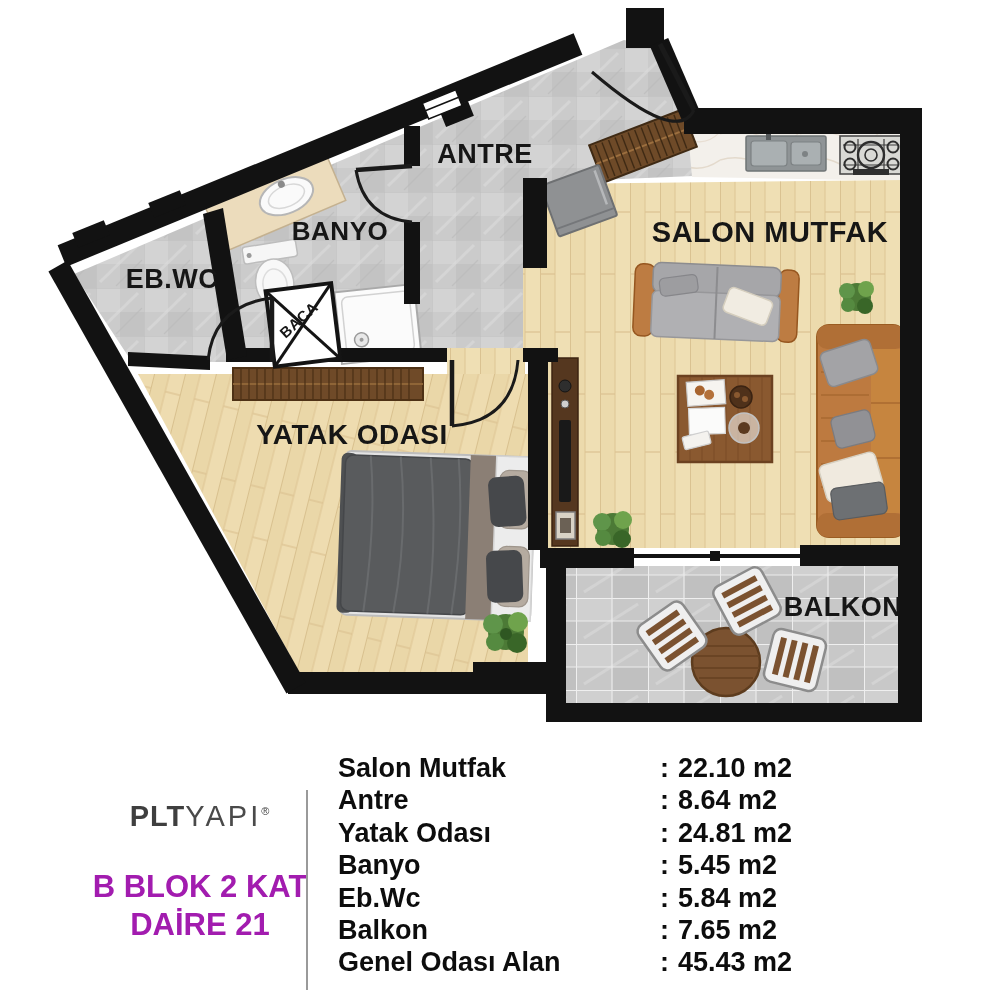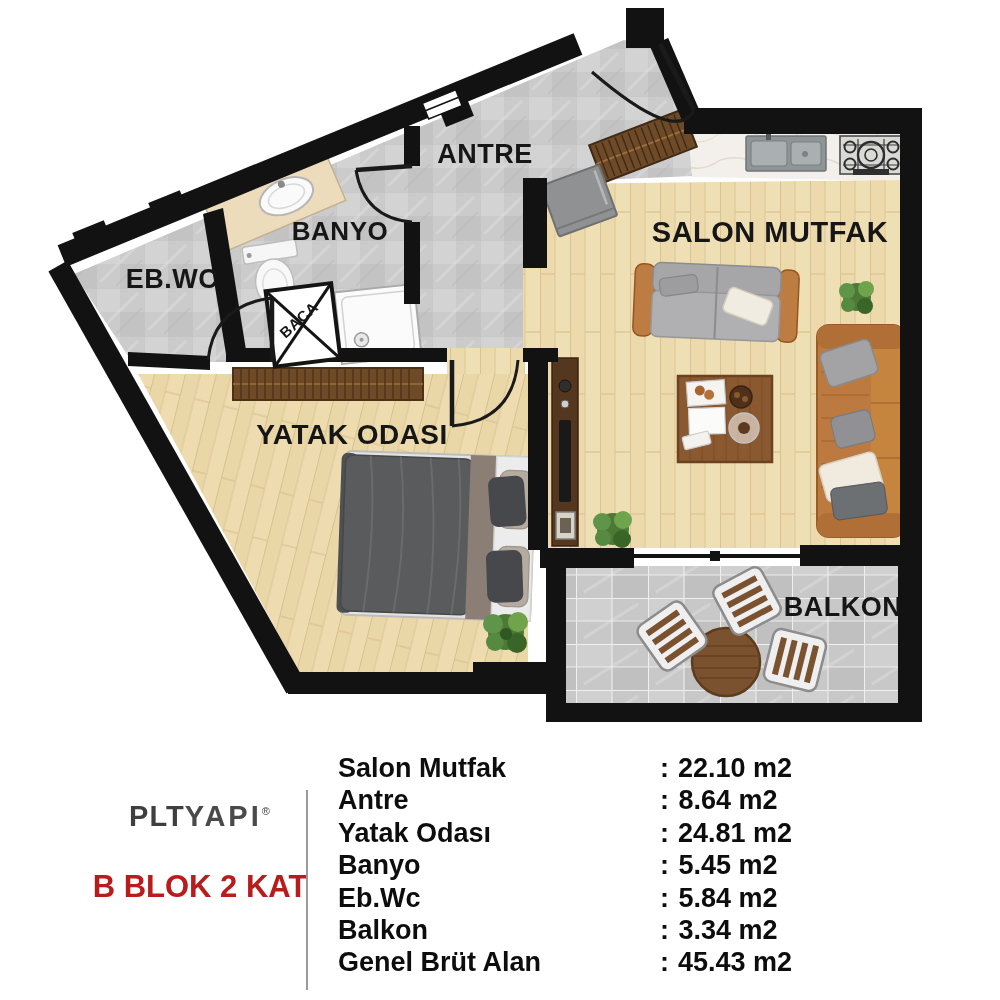--- a/index.html
+++ b/index.html
@@ -4,31 +4,31 @@
 <style>
   html,body{margin:0;padding:0;background:#ffffff;}
   #stage{position:relative;width:1000px;height:1000px;background:#ffffff;overflow:hidden;
          font-family:"Liberation Sans",sans-serif;}
   #plan-svg{position:absolute;left:0;top:0;}
   .room-label{font-family:"Liberation Sans",sans-serif;font-weight:bold;fill:#161616;letter-spacing:.5px;}
   
   #legend{position:absolute;left:0;top:740px;width:1000px;height:260px;}
   #brand{position:absolute;left:62px;top:60px;width:276px;text-align:center;
          color:#3f3f3f;font-size:29px;font-weight:bold;letter-spacing:1px;white-space:nowrap;}
-  #brand .light{font-weight:bold;color:#4a4a4a;letter-spacing:3px;}
+  #brand .light{font-weight:normal;color:#4a4a4a;letter-spacing:3px;}
   #brand .reg{font-size:11px;vertical-align:super;font-weight:normal;}
   #unit{position:absolute;left:62px;top:128px;width:276px;text-align:center;
-        color:#b91c1c;font-size:31px;font-weight:bold;line-height:38px;white-space:nowrap;}
+        color:#a21caf;font-size:31px;font-weight:bold;line-height:38px;white-space:nowrap;}
   #divider{position:absolute;left:306px;top:50px;width:2px;height:200px;background:#9a9a9a;}
   #area-table{position:absolute;left:338px;top:13px;width:460px;}
   .area-row{display:flex;align-items:baseline;height:32.4px;color:#0d0d0d;
             font-size:27px;font-weight:bold;white-space:nowrap;}
   .area-label{width:322px;}
   .area-colon{width:18px;}
-  .area-value{width:100px;text-align:center;}
+  .area-value{width:100px;text-align:left;}
 </style>
 </head>
 <body>
 
 <div id="stage">
 
 <svg id="plan-svg" width="1000" height="760" viewBox="0 0 1000 760">
   <defs>
     <pattern id="wood" patternUnits="userSpaceOnUse" width="30" height="120">
       <rect width="30" height="120" fill="#efdfb4"></rect>
@@ -398,20 +398,21 @@
     <text class="room-label" x="299" y="325" font-size="15" transform="rotate(-42 299 320)">BACA</text>
   </g>
 </svg>
 
 <div id="legend">
   <div id="brand">
     <span>PLT</span><span class="light">YAPI</span><span class="reg">®</span>
   </div>
   <div id="unit">
     <div>B BLOK 2 KAT</div>
+    <div>DAİRE 21</div>
   </div>
   <div id="divider"></div>
   <div id="area-table">
     <div class="area-row">
       <span class="area-label">Salon Mutfak</span>
           <span class="area-colon">:</span>
           <span class="area-value">22.10 m2</span>
     </div>
     <div class="area-row">
       <span class="area-label">Antre</span>
@@ -429,23 +430,23 @@
           <span class="area-value">5.45 m2</span>
     </div>
     <div class="area-row">
       <span class="area-label">Eb.Wc</span>
           <span class="area-colon">:</span>
           <span class="area-value">5.84 m2</span>
     </div>
     <div class="area-row">
       <span class="area-label">Balkon</span>
           <span class="area-colon">:</span>
-          <span class="area-value">3.34 m2</span>
-    </div>
-    <div class="area-row">
-      <span class="area-label">Genel Brüt Alan</span>
+          <span class="area-value">7.65 m2</span>
+    </div>
+    <div class="area-row">
+      <span class="area-label">Genel Odası Alan</span>
           <span class="area-colon">:</span>
           <span class="area-value">45.43 m2</span>
     </div>
   </div>
 </div>
 
 </div>
 
 </body></html>

